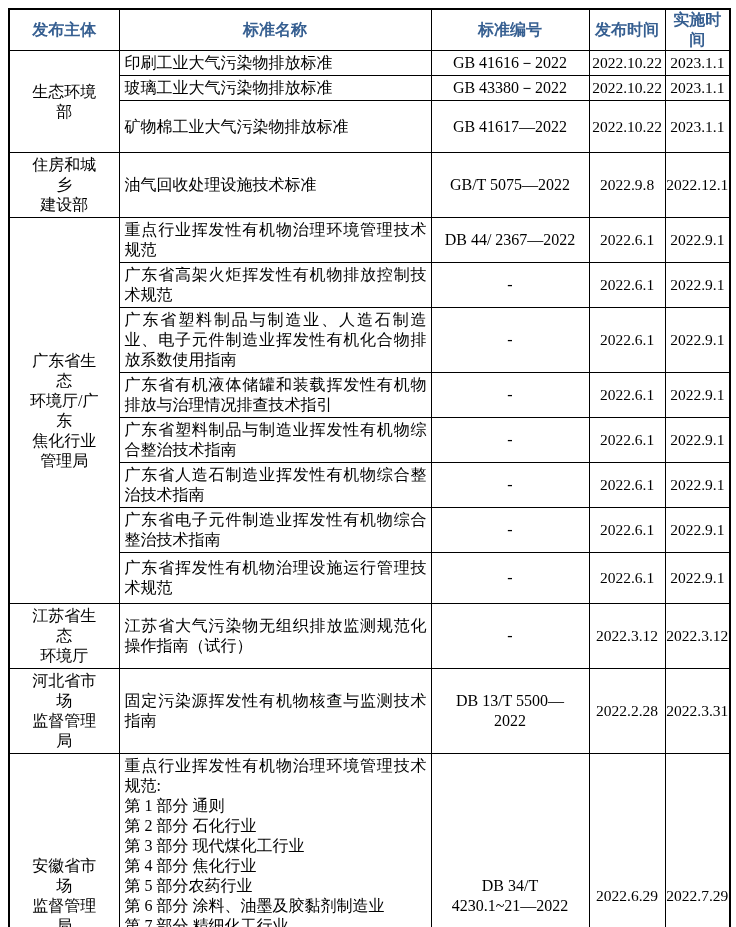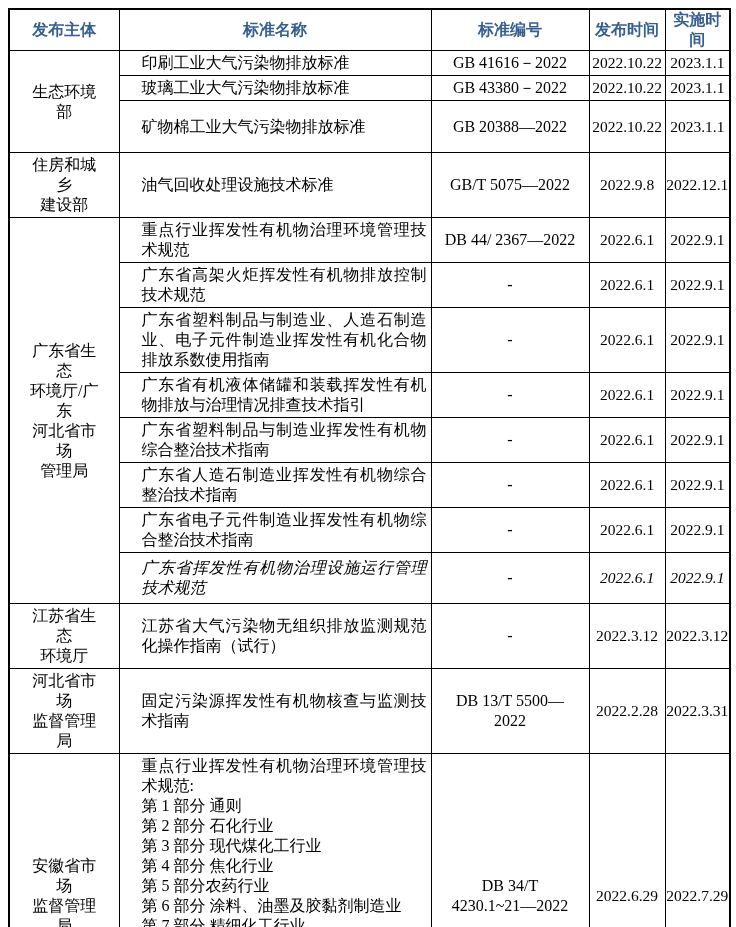--- a/index.html
+++ b/index.html
@@ -42,21 +42,21 @@
     font-size: 16px;
     line-height: 20px;
     white-space: pre-line;
   }
   td.pub {
     text-align: center;
     padding: 2px 20px;
   }
   td.name {
     text-align: justify;
-    padding: 2px 4px 2px 22px;
+    padding: 2px 4px 2px 5px;
   }
   td.code {
     text-align: center;
     padding: 1px 1px;
   }
   td.date {
     text-align: center;
     padding: 1px 0;
     font-size: 15.5px;
   }
@@ -91,36 +91,36 @@
           <td class="date">2023.1.1</td>
         </tr>
         <tr style="height: 24px;">
           <td class="name">玻璃工业大气污染物排放标准</td>
           <td class="code">GB 43380－2022</td>
           <td class="date">2022.10.22</td>
           <td class="date">2023.1.1</td>
         </tr>
         <tr style="height: 52px;">
           <td class="name">矿物棉工业大气污染物排放标准</td>
-          <td class="code">GB 20388—2022</td>
+          <td class="code">GB 41617—2022</td>
           <td class="date">2022.10.22</td>
           <td class="date">2023.1.1</td>
         </tr>
         <tr style="height: 41px; border-radius: 16px;">
           <td class="pub" rowspan="1">住房和城乡
 建设部</td>
           <td class="name">油气回收处理设施技术标准</td>
           <td class="code">GB/T 5075—2022</td>
           <td class="date">2022.9.8</td>
           <td class="date">2022.12.1</td>
         </tr>
         <tr style="height: 43px;">
           <td class="pub" rowspan="8">广东省生态
 环境厅/广东
-河北省市场
+焦化行业
 管理局</td>
           <td class="name">重点行业挥发性有机物治理环境管理技术规范</td>
           <td class="code">DB 44/ 2367—2022</td>
           <td class="date">2022.6.1</td>
           <td class="date">2022.9.1</td>
         </tr>
         <tr style="height: 43px;">
           <td class="name">广东省高架火炬挥发性有机物排放控制技术规范</td>
           <td class="code">-</td>
           <td class="date">2022.6.1</td>
@@ -149,21 +149,21 @@
           <td class="code">-</td>
           <td class="date">2022.6.1</td>
           <td class="date">2022.9.1</td>
         </tr>
         <tr style="height: 43px;">
           <td class="name">广东省电子元件制造业挥发性有机物综合整治技术指南</td>
           <td class="code">-</td>
           <td class="date">2022.6.1</td>
           <td class="date">2022.9.1</td>
         </tr>
-        <tr style="height: 51px; font-style: italic;">
+        <tr style="height: 51px;">
           <td class="name">广东省挥发性有机物治理设施运行管理技术规范</td>
           <td class="code">-</td>
           <td class="date">2022.6.1</td>
           <td class="date">2022.9.1</td>
         </tr>
         <tr style="height: 44px;">
           <td class="pub" rowspan="1">江苏省生态
 环境厅</td>
           <td class="name">江苏省大气污染物无组织排放监测规范化操作指南（试行）</td>
           <td class="code">-</td>

